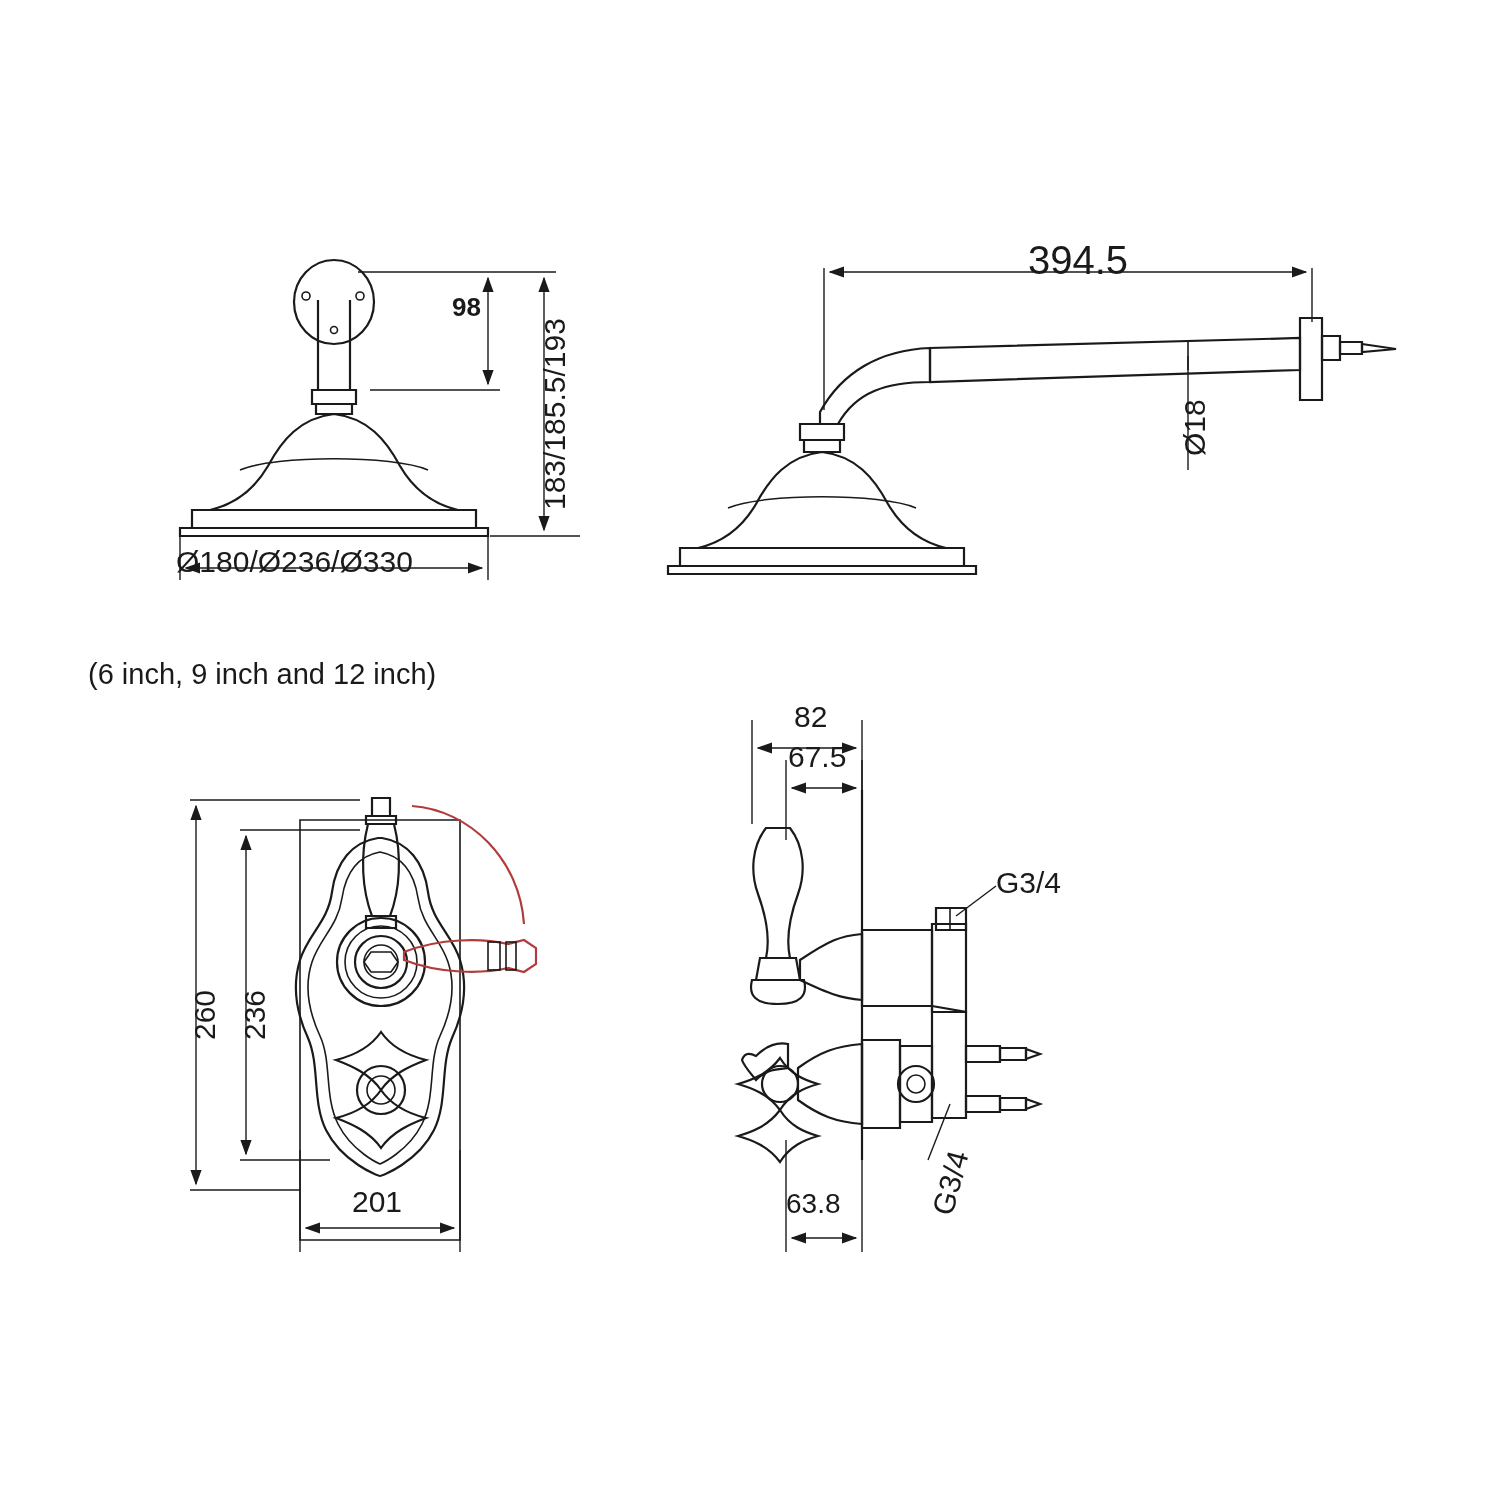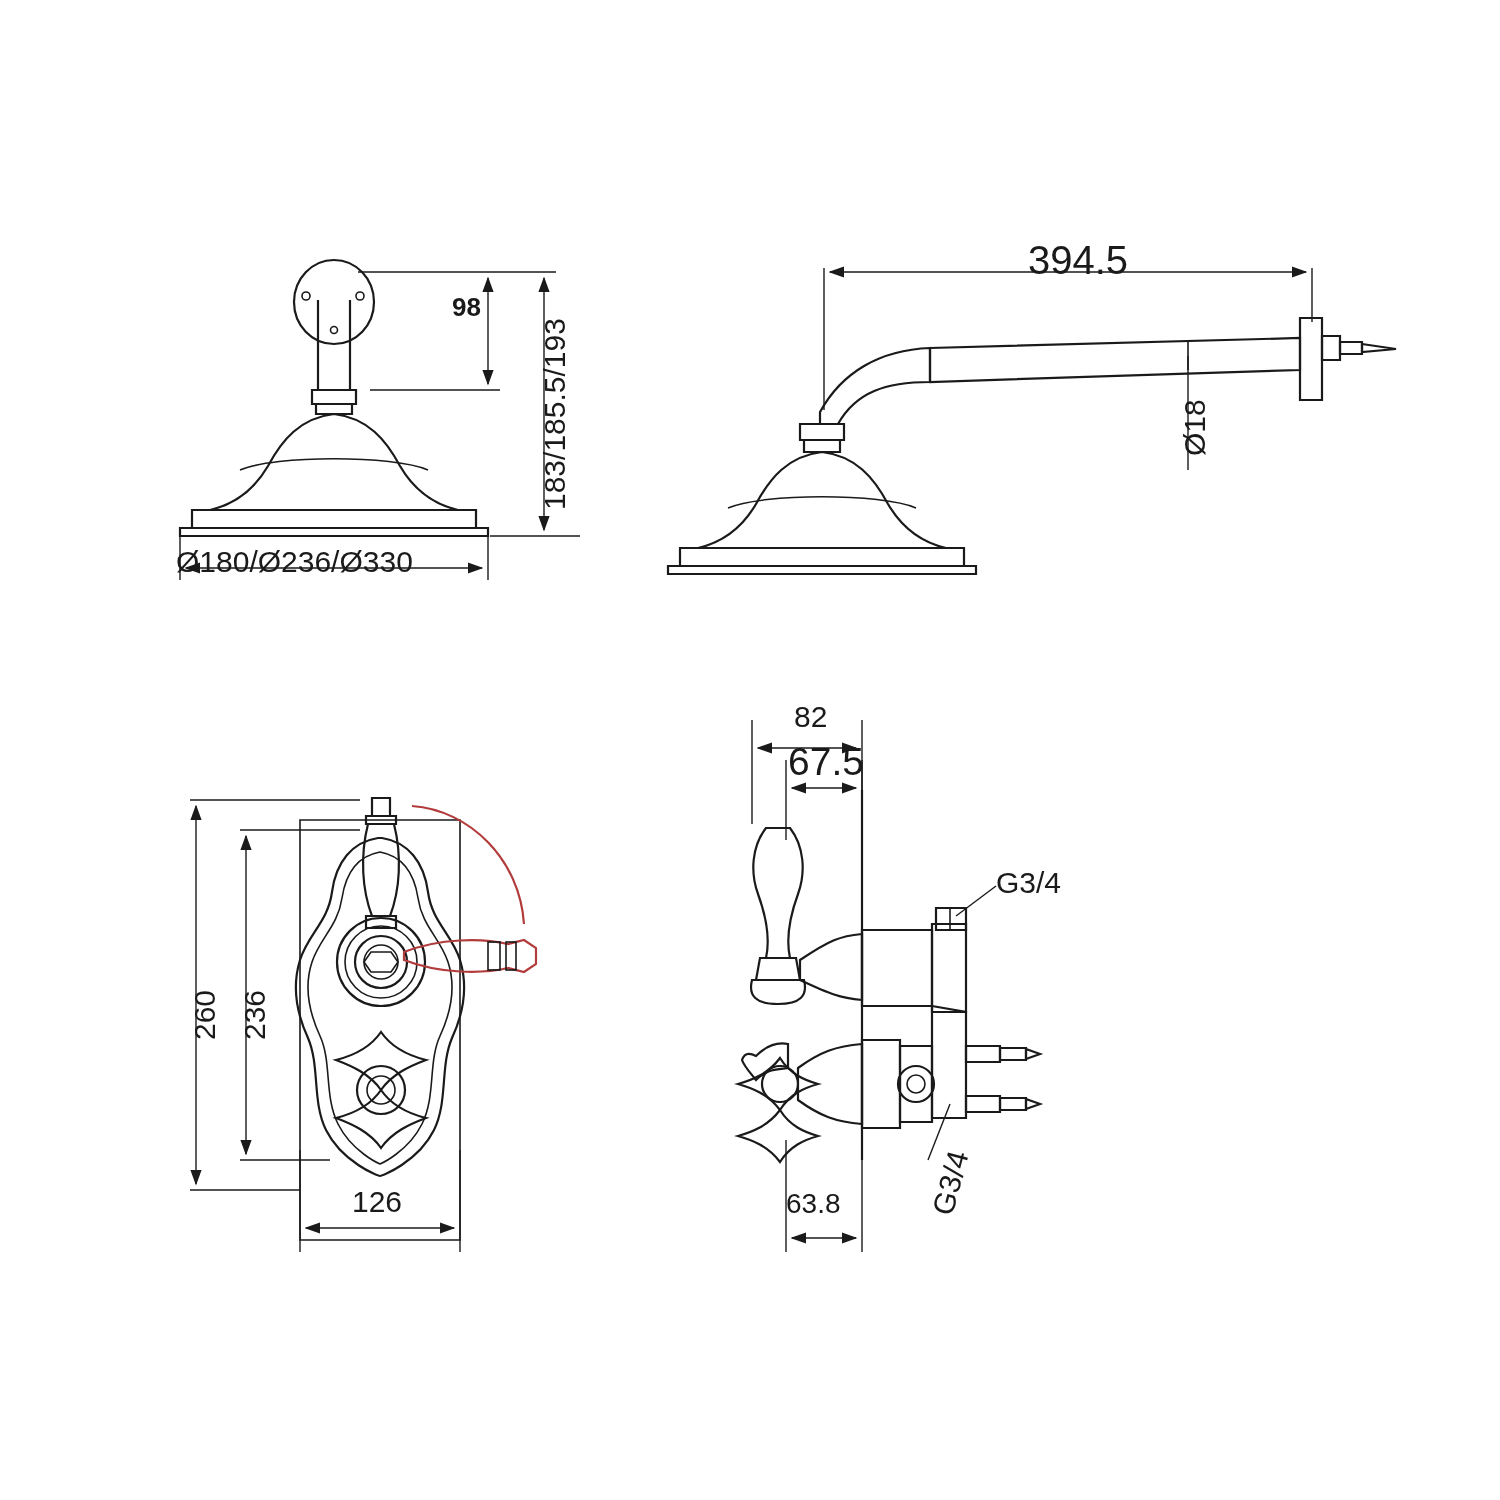--- a/index.html
+++ b/index.html
@@ -222,29 +222,30 @@
     <line x1="792" y1="1238" x2="856" y2="1238" class="dim" marker-start="url(#ahs)" marker-end="url(#ah)"></line>
   </g>
 </svg>
 
 <div class="lbl" style="left:452px;top:292px;font-size:26px;font-weight:bold;">98</div>
 
 <div class="lbl vert" style="left:538px;top:510px;font-size:30px;transform:rotate(-90deg);">183/185.5/193</div>
 
 <div class="lbl" style="left:176px;top:545px;font-size:30px;">Ø180/Ø236/Ø330</div>
 
+<div class="lbl cap" style="left:88px;top:658px;">(6 inch, 9 inch and 12 inch)</div>
 
 <div class="lbl" style="left:1028px;top:238px;font-size:40px;">394.5</div>
 
 <div class="lbl vert" style="left:1178px;top:456px;font-size:30px;transform:rotate(-90deg);">Ø18</div>
 
 <div class="lbl vert" style="left:188px;top:1040px;font-size:30px;transform:rotate(-90deg);">260</div>
 <div class="lbl vert" style="left:238px;top:1040px;font-size:30px;transform:rotate(-90deg);">236</div>
-<div class="lbl" style="left:352px;top:1185px;font-size:30px;">126</div>
+<div class="lbl" style="left:352px;top:1185px;font-size:30px;">201</div>
 
 <div class="lbl" style="left:794px;top:700px;font-size:30px;text-align:center;">82</div>
-<div class="lbl" style="left:788px;top:740px;font-size:39px;">67.5</div>
+<div class="lbl" style="left:788px;top:740px;font-size:30px;">67.5</div>
 <div class="lbl" style="left:786px;top:1188px;font-size:28px;">63.8</div>
 
 <div class="lbl" style="left:996px;top:866px;font-size:30px;">G3/4</div>
 <div class="lbl vert" style="left:926px;top:1210px;font-size:30px;transform:rotate(-75deg);">G3/4</div>
 
 </div>
 
 </body></html>

